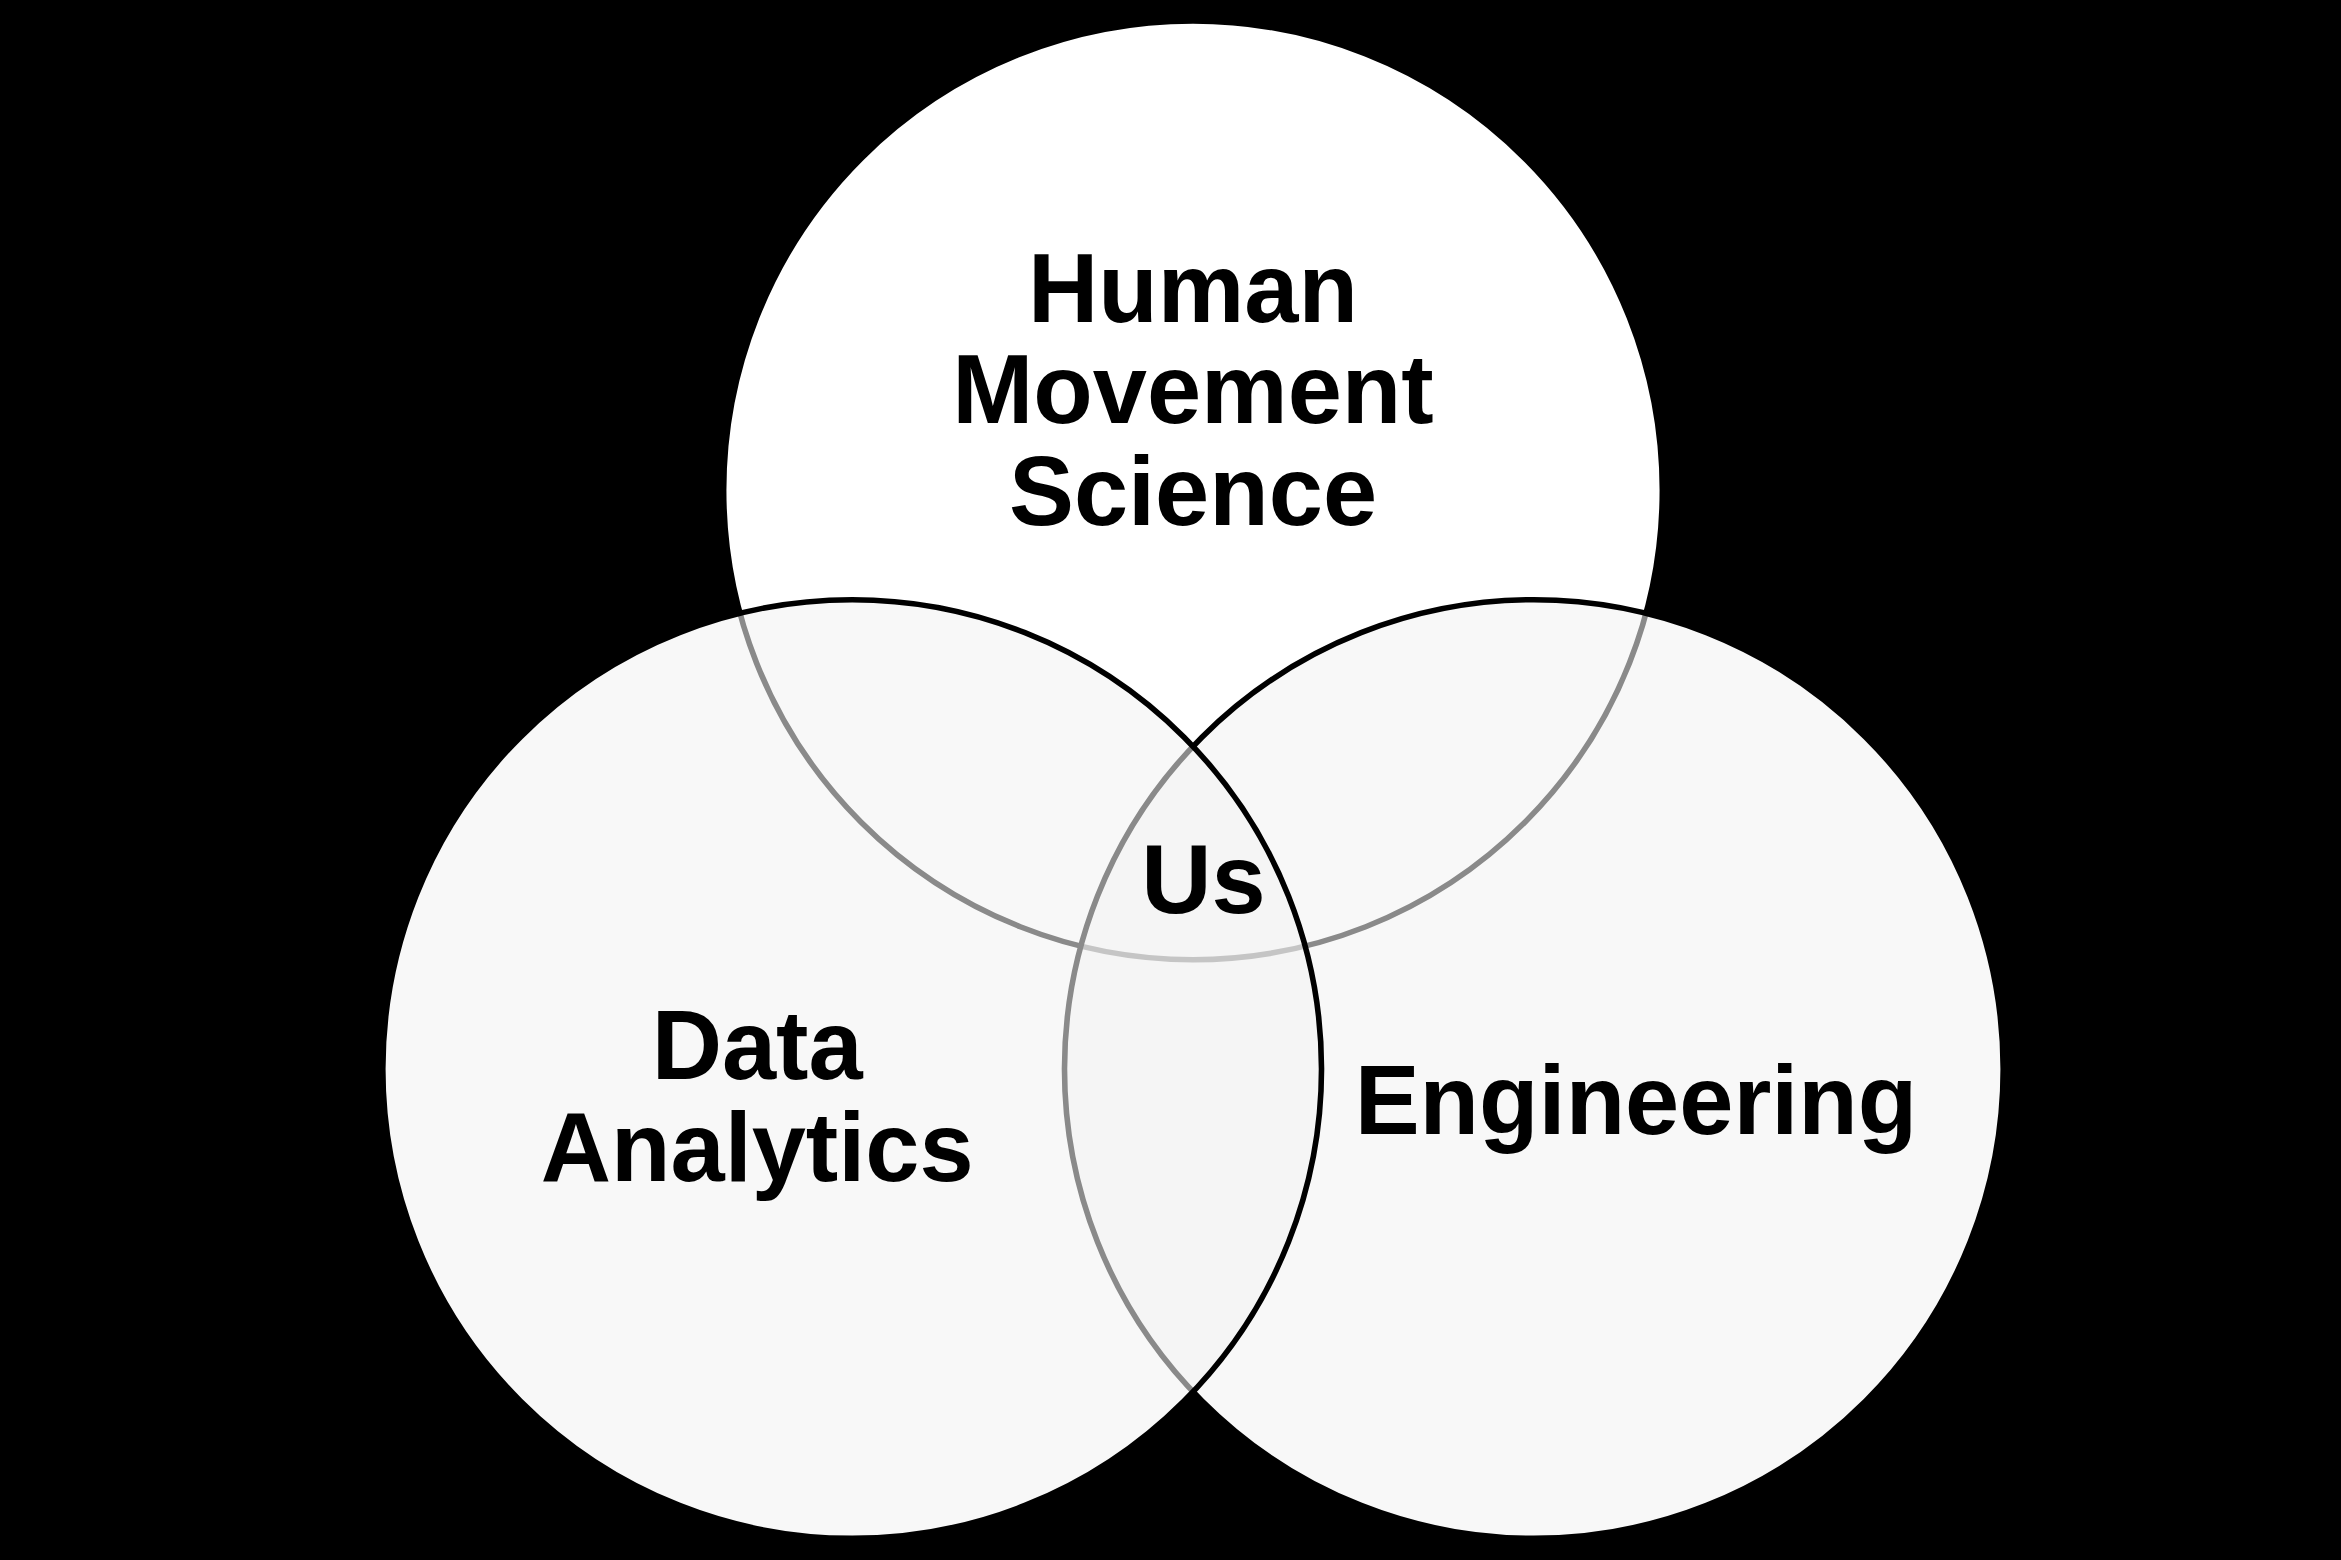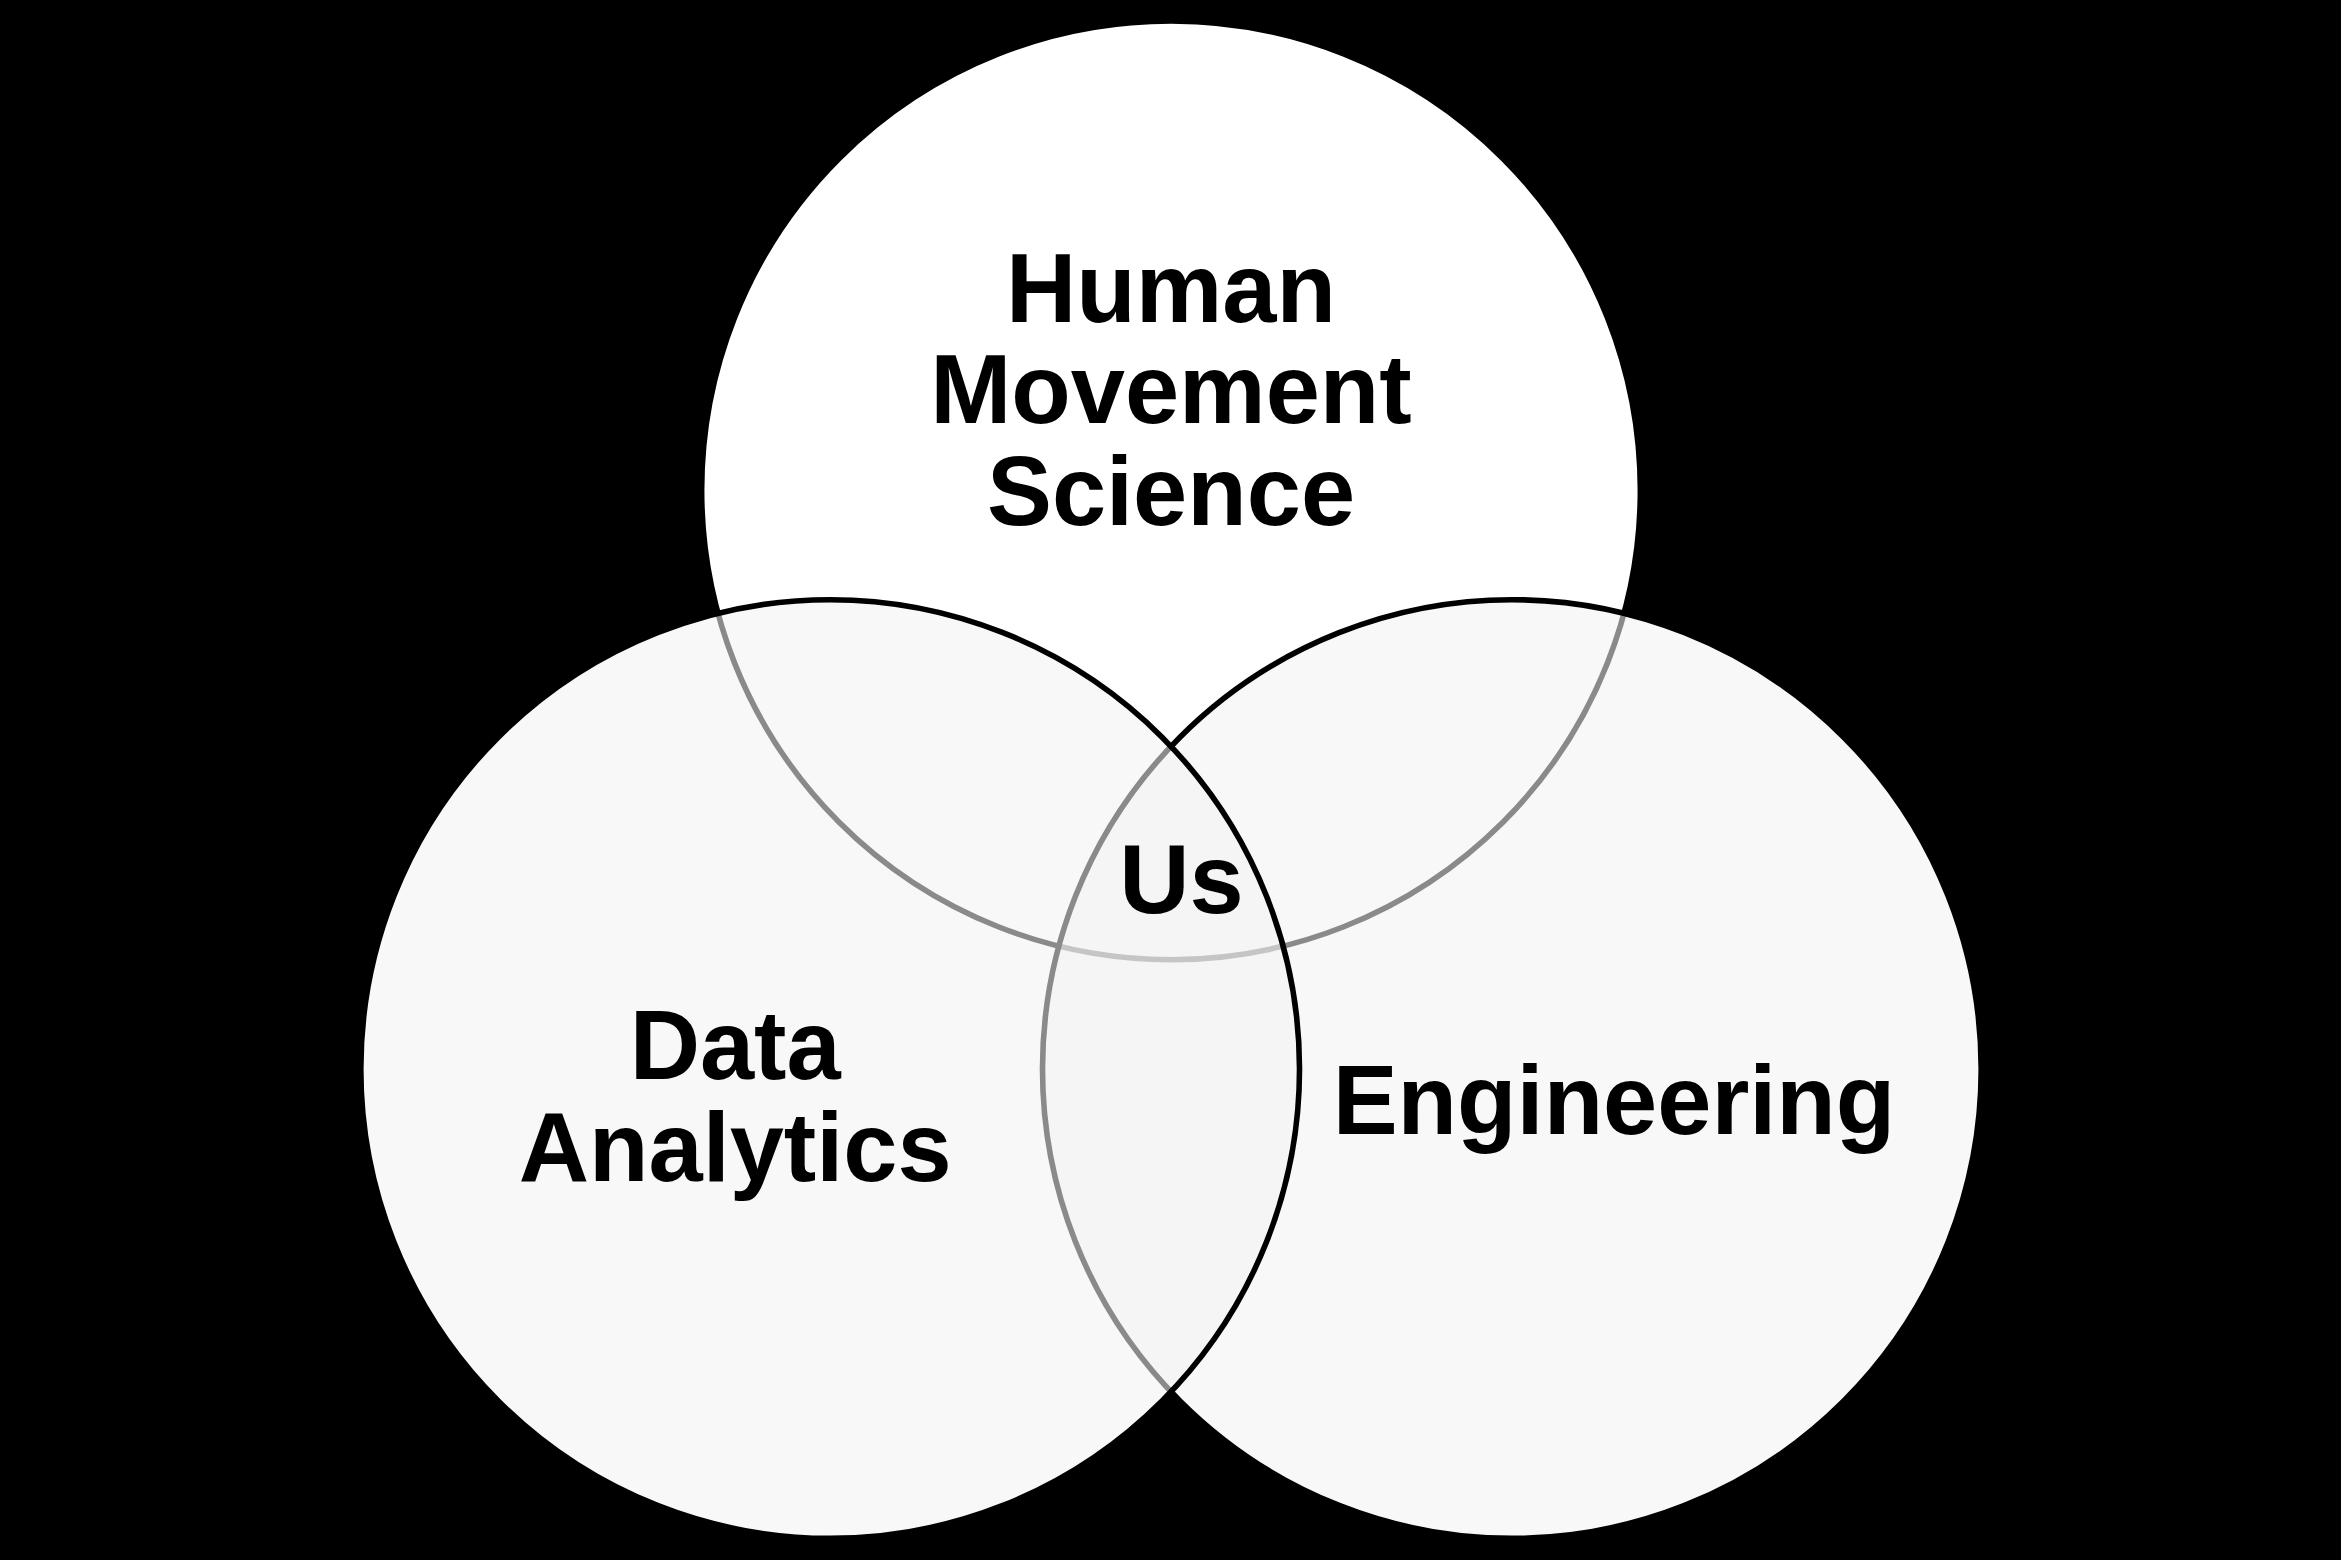--- a/index.html
+++ b/index.html
@@ -7,20 +7,21 @@
     padding: 0;
     width: 2342px;
     height: 1561px;
     background: #000;
     overflow: hidden;
   }
   .stage {
     position: relative;
     width: 2156px;
     height: 1561px;
+    padding-left: 22px;
   }
   svg {
     display: block;
     width: 2342px;
     height: 1561px;
   }
   .venn-label {
     font-family: "Liberation Sans", "DejaVu Sans", sans-serif;
     font-weight: 700;
     font-size: 122px;

